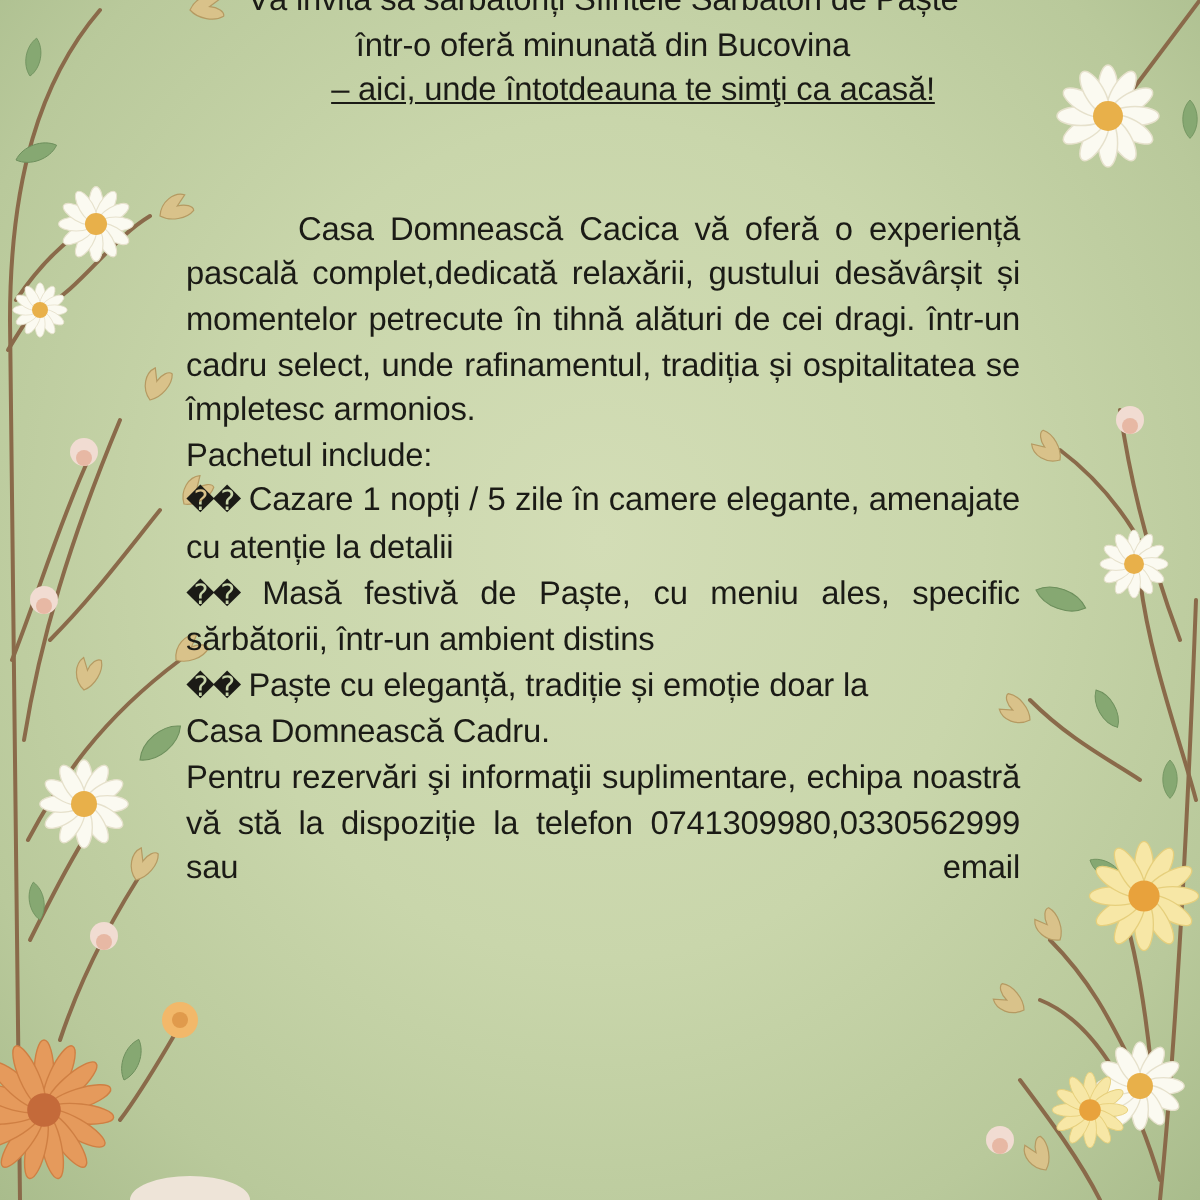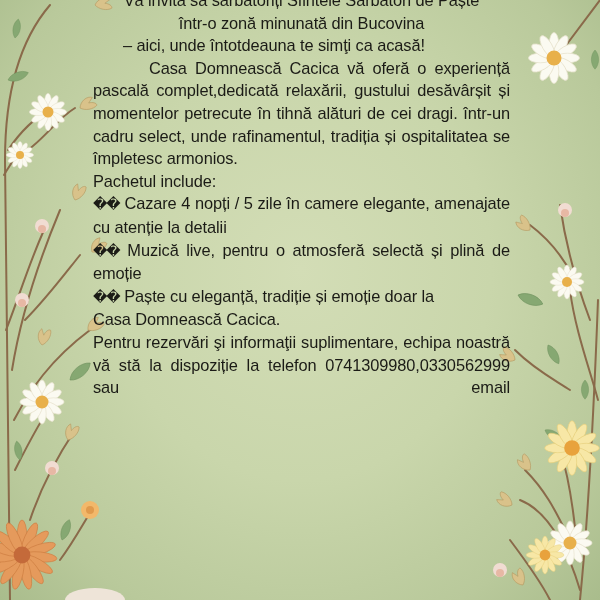--- a/index.html
+++ b/index.html
@@ -26,26 +26,26 @@
       top: -11px;
       width: 417px;
       font-size: 16.4px;
       line-height: 22.6px;
       letter-spacing: -0.1px;
     }
     .line-center {
       text-align: center;
       white-space: nowrap;
     }
-    .indent-mid { padding-left: 30px; text-align: left; white-space: nowrap; }
+    .indent-mid { padding-left: 30px; text-align: center; white-space: nowrap; text-decoration: underline; }
     .para {
       text-align: justify;
       margin: 0;
     }
-    .para.first { text-indent: 56px; }
+    .para.first { text-indent: 56px; margin-top: 47px; }
     .para.last-justify { text-align-last: justify; }
     .bullet-glyph {
       font-family: "DejaVu Sans", sans-serif;
       font-size: 14px;
       letter-spacing: -1px;
     }
   </style>
 </head>
 <body>
 
@@ -181,24 +181,24 @@
   <use href="#yellowdaisy" transform="translate(572,448) scale(1.3)"></use>
   <use href="#bud" transform="translate(512,505) rotate(-60)"></use>
   <use href="#daisy" transform="translate(570,543) scale(1.3)"></use>
   <use href="#yellowdaisy" transform="translate(545,555) scale(0.9)"></use>
   <use href="#pinkbud" transform="translate(500,570)"></use>
   <use href="#bud" transform="translate(523,585) rotate(-30)"></use>
 </svg>
 
 <div class="content">
   <div class="line-center">Vă invită să sărbătoriți Sfintele Sărbători de Paște</div>
-  <div class="line-center">într-o zonă minunată din Bucovina</div>
+  <div class="line-center">într-o oferă minunată din Bucovina</div>
   <div class="indent-mid">– aici, unde întotdeauna te simţi ca acasă!</div>
   <p class="para first">Casa Domnească Cacica vă oferă o experiență pascală complet,dedicată relaxării, gustului desăvârșit și momentelor petrecute în tihnă alături de cei dragi. într-un cadru select, unde rafinamentul, tradiția și ospitalitatea se împletesc armonios.</p>
   <p class="para">Pachetul include:</p>
 
-  <p class="para"><span class="bullet-glyph">��</span> <span>Cazare 4 nopți / 5 zile în camere elegante, amenajate cu atenție la detalii</span></p>
-  <p class="para"><span class="bullet-glyph">��</span> <span>Muzică live, pentru o atmosferă selectă și plină de emoție</span></p>
+  <p class="para"><span class="bullet-glyph">��</span> <span>Cazare 1 nopți / 5 zile în camere elegante, amenajate cu atenție la detalii</span></p>
+  <p class="para"><span class="bullet-glyph">��</span> <span>Masă festivă de Paște, cu meniu ales, specific sărbătorii, într-un ambient distins</span></p>
 
   <p class="para"><span class="bullet-glyph">��</span> <span>Paște cu eleganță, tradiție și emoție doar la</span></p>
-  <p class="para">Casa Domnească Cacica.</p>
+  <p class="para">Casa Domnească Cadru.</p>
   <p class="para last-justify">Pentru rezervări şi informaţii suplimentare, echipa noastră vă stă la dispoziție la telefon 0741309980,0330562999 sau email</p>
 </div>
 
 </body></html>

